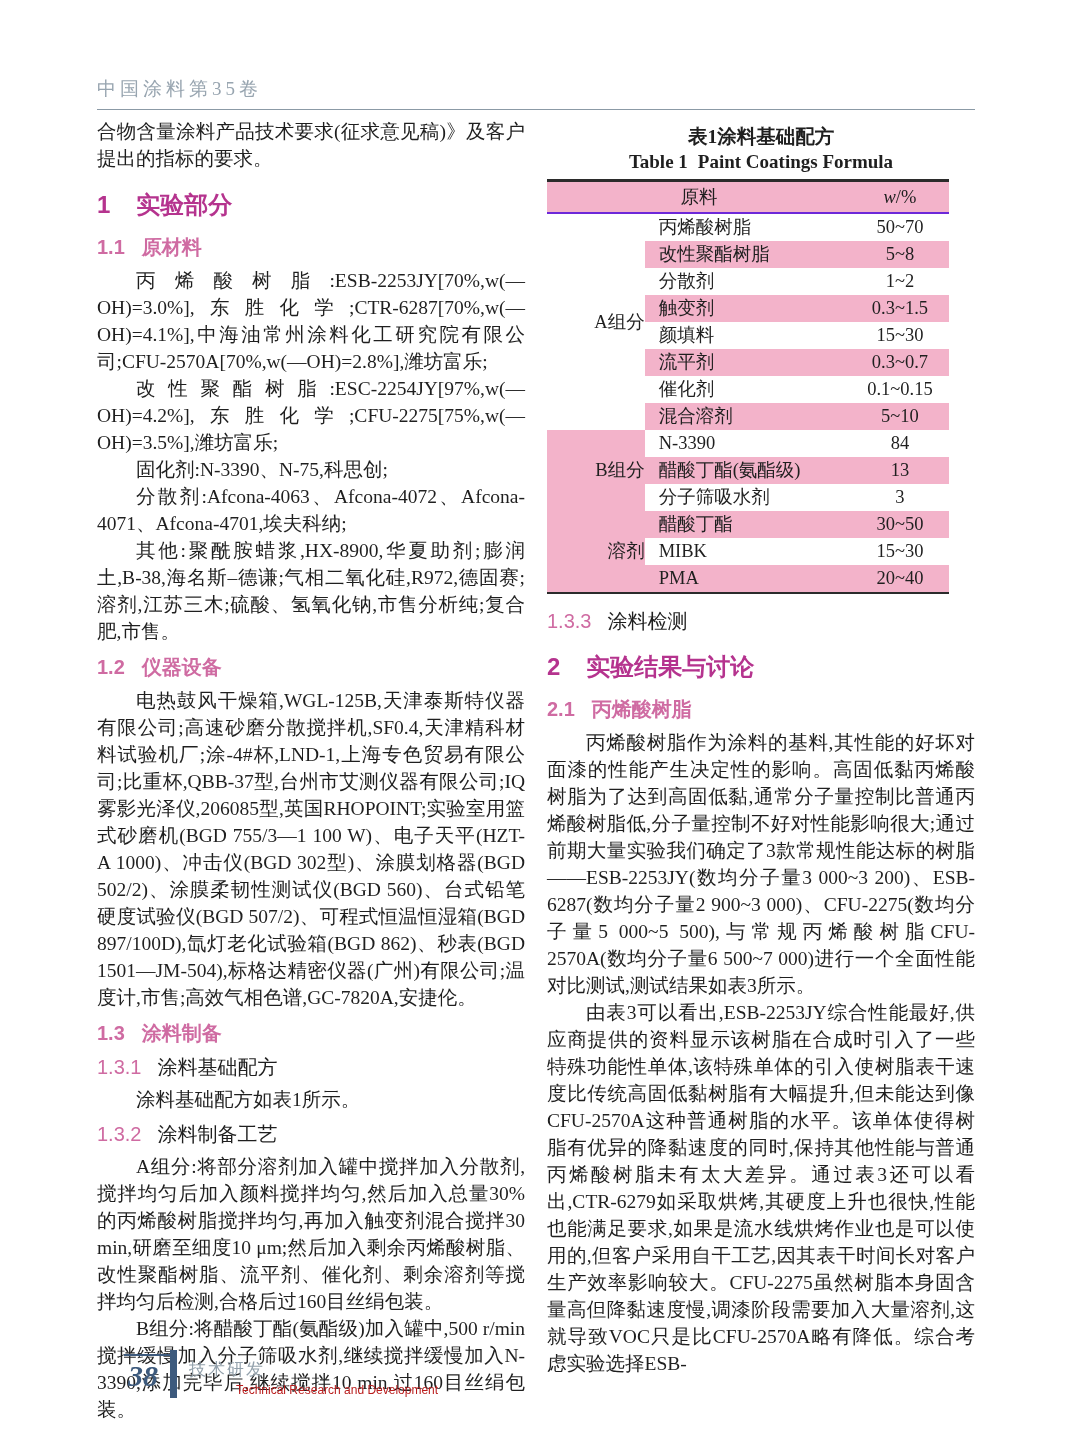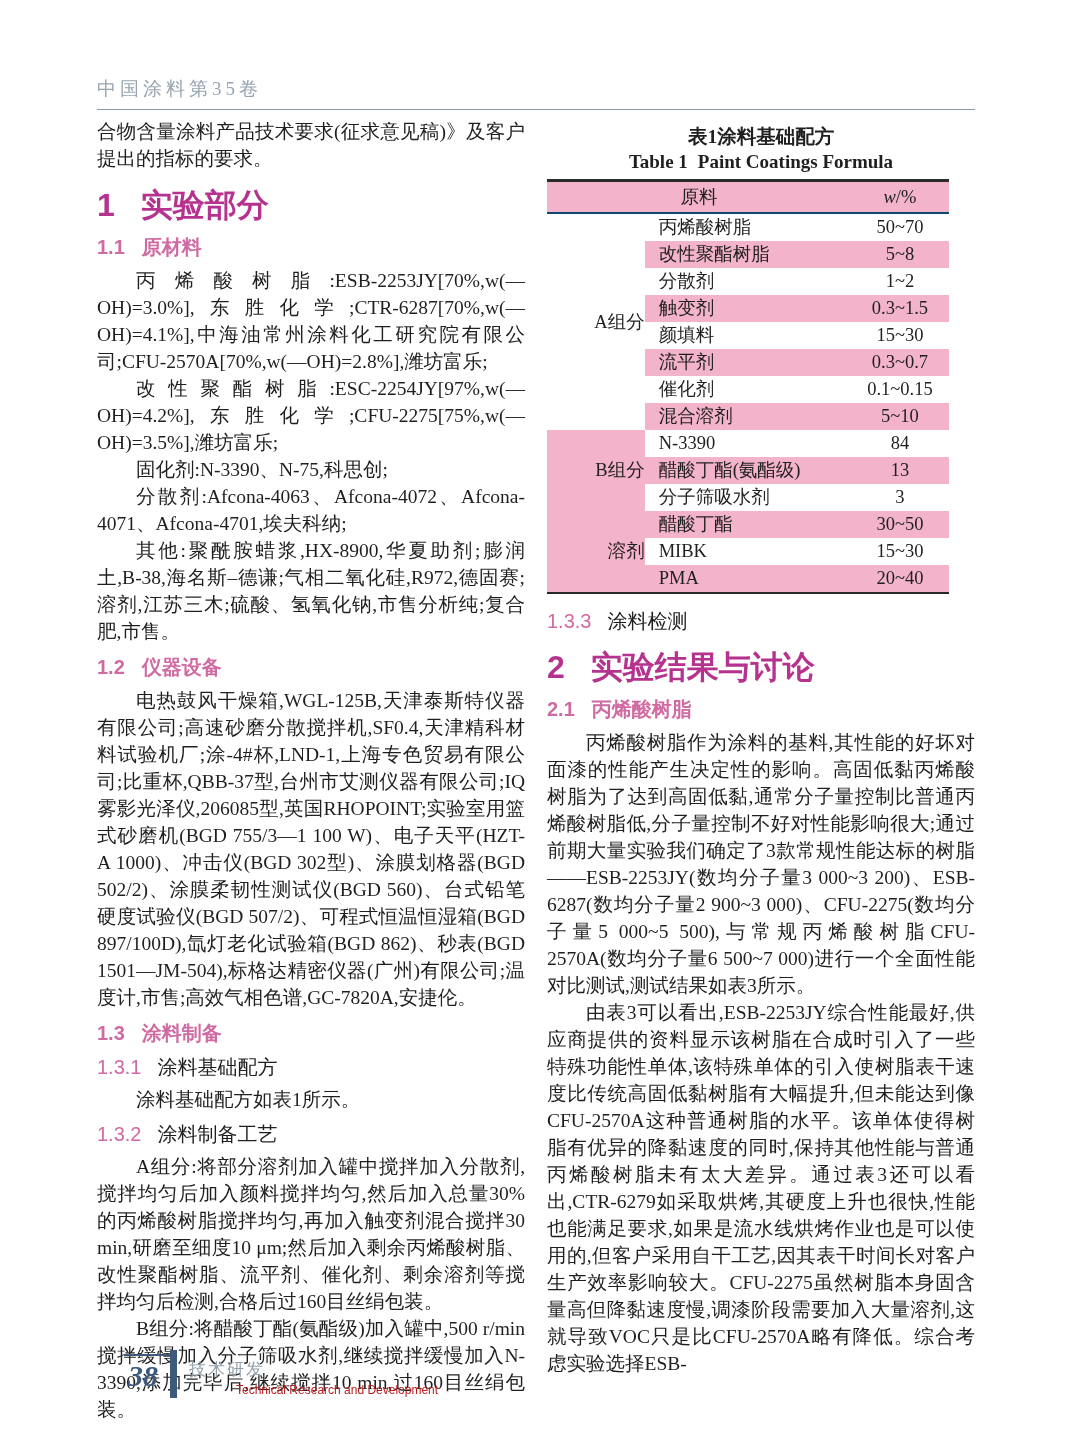--- a/index.html
+++ b/index.html
@@ -28,21 +28,21 @@
   .cols{
     position:absolute;top:118px;left:97px;width:878px;
     display:flex;gap:22px;
   }
   .col{width:430px;font-size:19.5px;line-height:27px;text-align:justify;}
   .col p{margin:0;text-indent:2em;}
   .col p.noindent{text-indent:0;}
   
   .sec-h{
     font-family:"Liberation Sans","DejaVu Sans",sans-serif;font-weight:bold;
-    color:var(--heading-magenta);font-size:32px;line-height:34px;
+    color:var(--heading-magenta);font-size:24px;line-height:34px;
     margin:16px 0 12px 0;text-indent:0;text-align:left;
   }
   .sec-h .num{margin-right:26px;}
   .sub-h{
     font-family:"Liberation Sans","DejaVu Sans",sans-serif;font-weight:bold;
     color:var(--subheading-pink);font-size:20px;line-height:26px;
     margin:9px 0 7px 0;text-indent:0;text-align:left;
   }
   .sub-h .num{margin-right:17px;}
   .sub3-h{
@@ -62,21 +62,21 @@
     font-family:"Liberation Serif","DejaVu Serif",serif;
   }
   .tbl-caption-en .cap-label{margin-right:10px;}
   table.t1{
     width:402px;border-collapse:collapse;margin-top:5px;
     border-top:3px solid #2b2b2b;border-bottom:2px solid #2b2b2b;
     font-size:18.5px;
   }
   table.t1 td{height:26px;padding:0;}
   table.t1 tr.pink td{background:var(--table-pink);}
-  table.t1 tr.hdr td{background:var(--table-pink);border-bottom:2px solid #0c4a6e;height:30px;}
+  table.t1 tr.hdr td{background:var(--table-pink);border-bottom:2px solid #6d28d9;height:30px;}
   table.t1 td.grp{background:#ffffff;width:102px;text-align:right;}
   table.t1 td.grp.gpink{background:var(--table-pink);}
   table.t1 td.mat{width:200px;text-align:left;padding-left:14px;}
   table.t1 td.val{width:100px;text-align:center;}
   table.t1 td.hmat{text-align:center;}
   .ital{font-style:italic;}
   
   .footer{position:absolute;left:124px;bottom:46px;display:flex;align-items:center;}
   .pn-box{
     border-top:2px solid var(--footer-blue);

